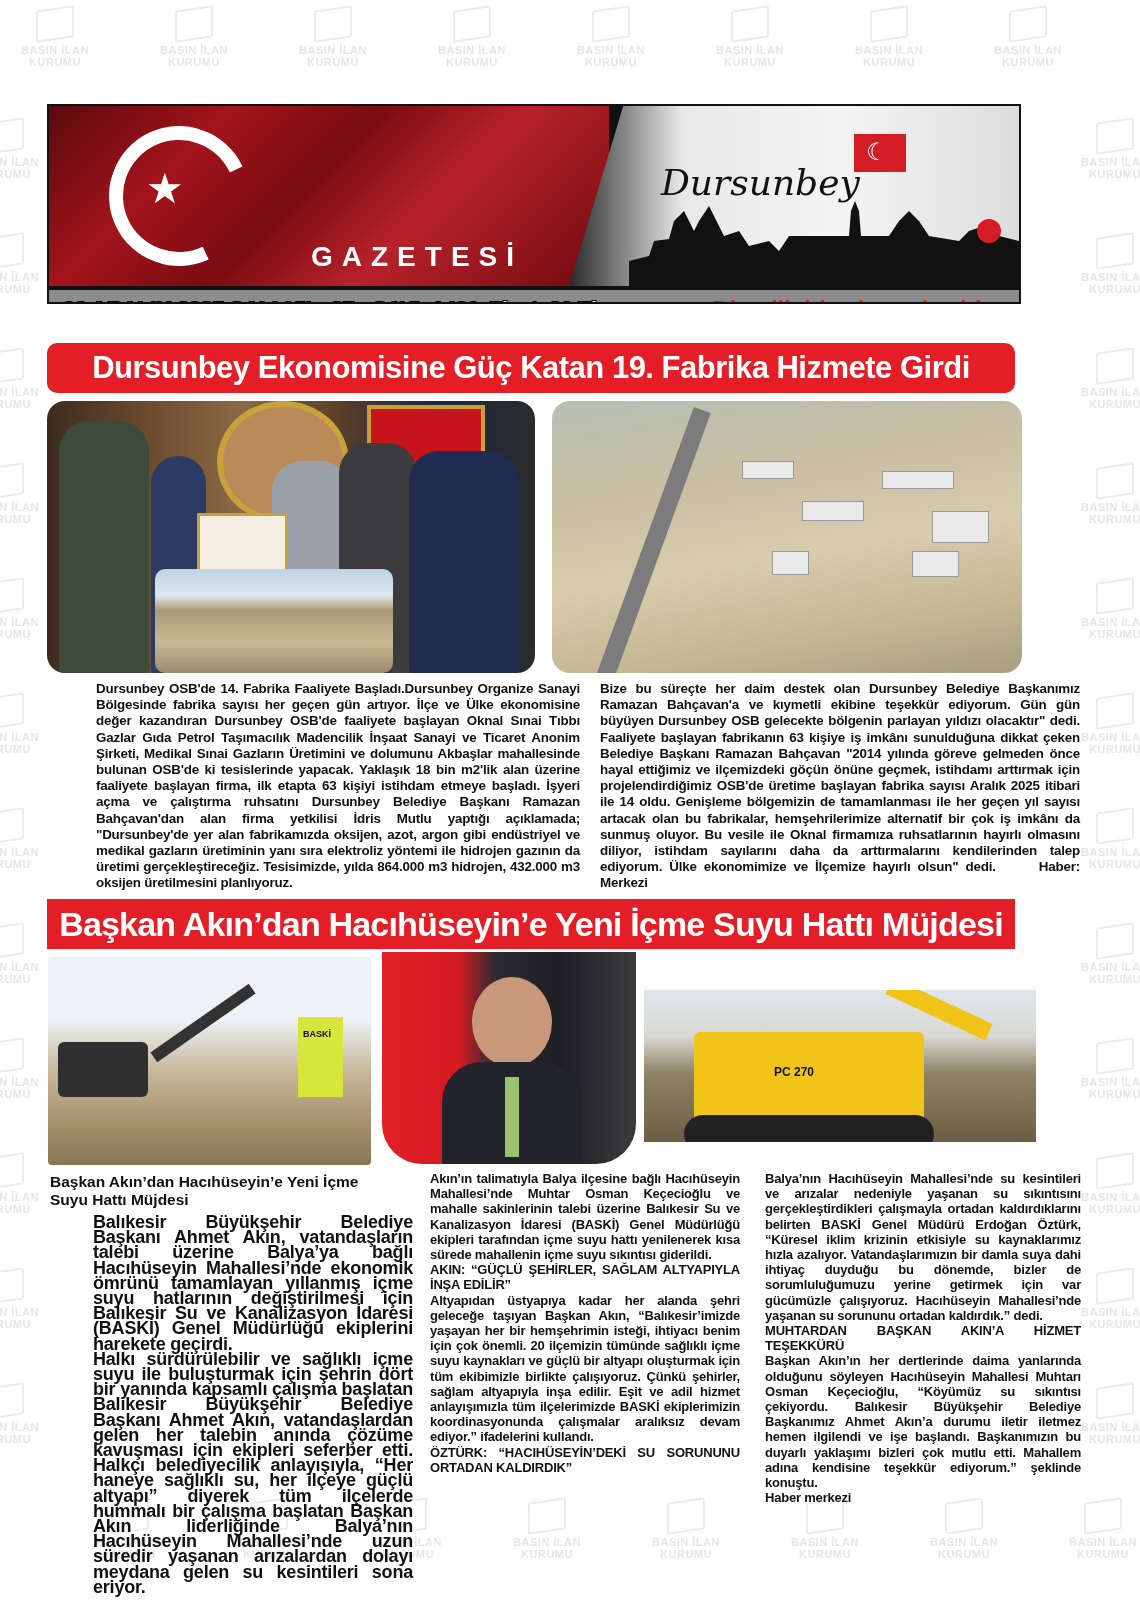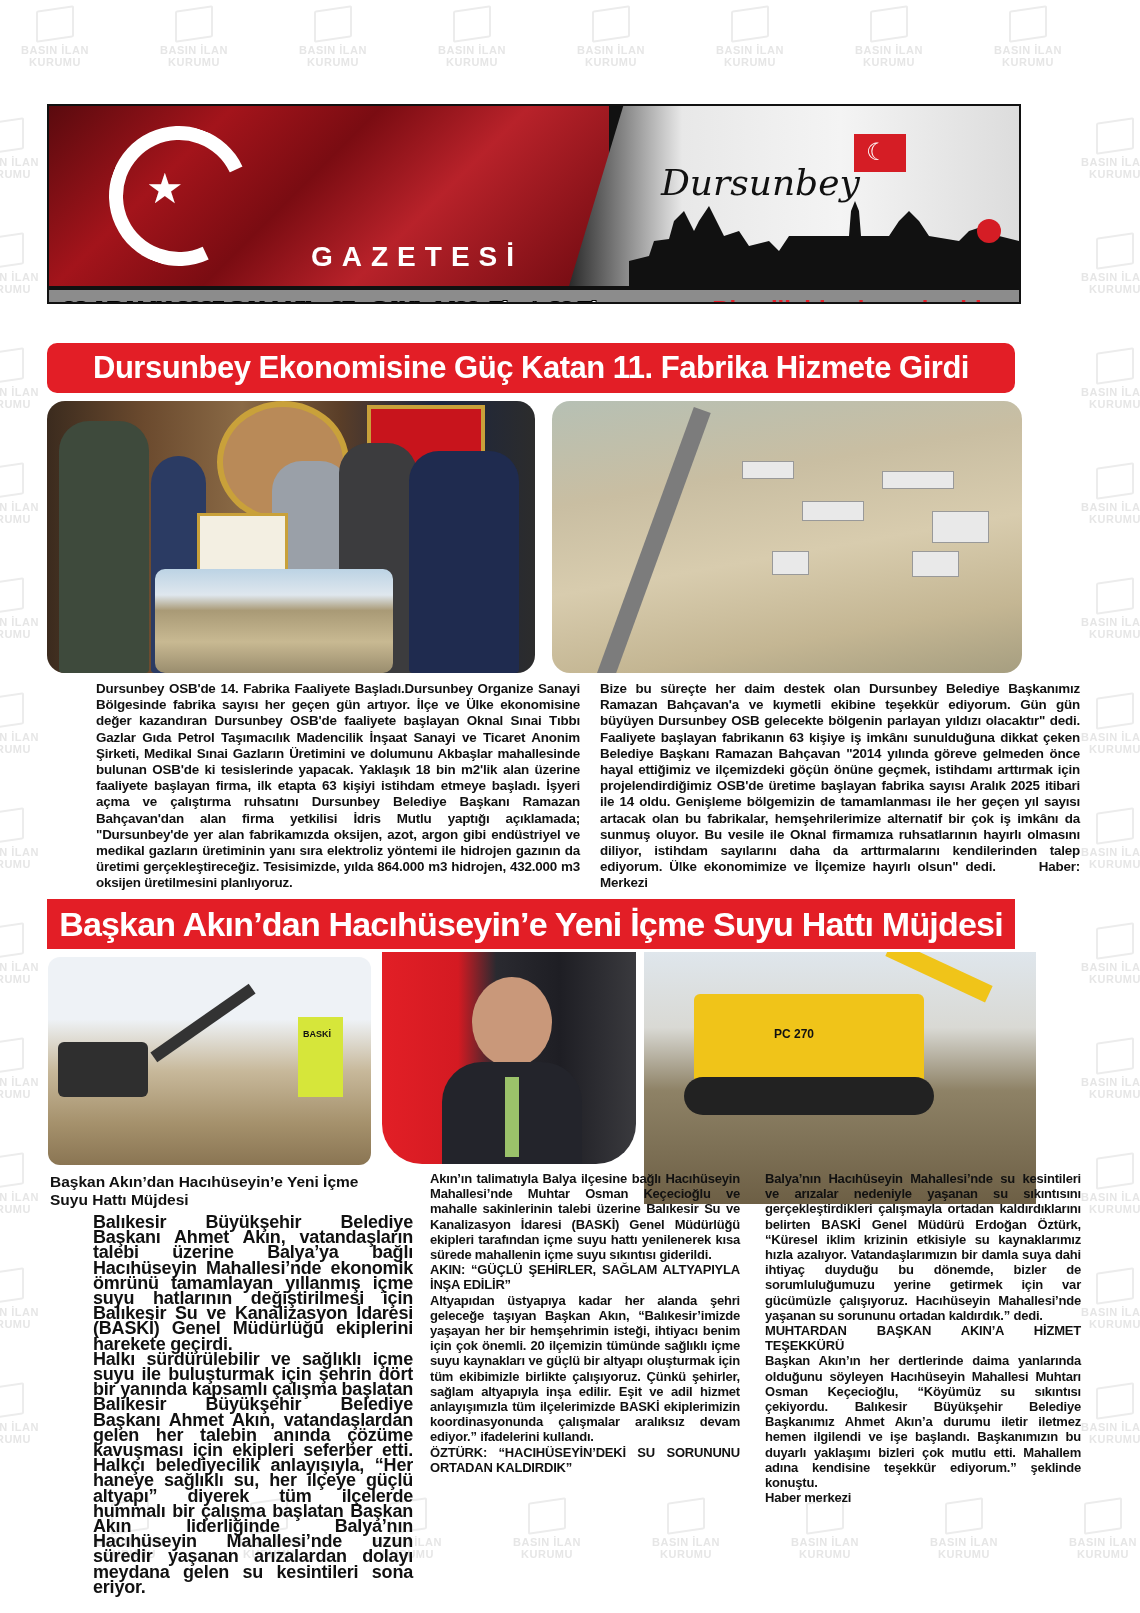--- a/index.html
+++ b/index.html
@@ -28,23 +28,23 @@
   .ph1 .inset { position:absolute; left:108px; top:168px; width:238px; height:104px; border-radius:10px; background:linear-gradient(180deg,#bcd3e4 0%,#dfe7ee 25%,#a99a76 40%,#c8b992 70%,#9a8d6e 100%); }
   .ph1 .frame { position:absolute; left:170px; top:0; width:120px; height:110px; border:6px solid #c9a13a; border-radius:50%; background:#b98a58; }
   .ph1 .tflag { position:absolute; left:320px; top:4px; width:110px; height:74px; background:#c8141c; border:4px solid #c9a13a; }
   .ph1 .p { position:absolute; border-radius:30px 30px 4px 4px; }
   .ph2 { left:552px; top:401px; width:470px; height:272px; background:linear-gradient(170deg,#b6c0b4 0%,#c9bea2 30%,#d8ccae 55%,#c4b693 80%,#a69e80 100%); }
   .ph2 .road { position:absolute; left:90px; top:0; width:18px; height:300px; background:#7c7c7c; transform:rotate(20deg); }
   .ph2 .bld { position:absolute; background:#e9e9e9; border:1px solid #999; }
   .col { position:absolute; font-size:13.4px; line-height:16.2px; font-weight:bold; text-align:justify; letter-spacing:-0.2px;margin-left:48px; }
   .c1a { left:48px; top:681px; width:484px; }
   .c1b { left:552px; top:681px; width:480px; }
-  .ph3 { left:48px; top:957px; width:323px; height:208px; border-radius:12px; background:linear-gradient(180deg,#eef2f6 0%,#eef2f6 30%,#c7b89a 55%,#a5916c 80%,#8a7553 100%); }
+  .ph3 { left:48px; top:957px; width:323px; height:208px; border-radius:4px; background:linear-gradient(180deg,#eef2f6 0%,#eef2f6 30%,#c7b89a 55%,#a5916c 80%,#8a7553 100%); }
   .ph4 { left:382px; top:952px; width:254px; height:212px; border-radius:0 0 40px 40px; background:linear-gradient(90deg,#e21f26 0%,#d41a22 30%,#2a2a30 45%,#1e1e24 70%,#3a3a3e 100%); }
-  .ph5 { left:644px; top:952px; width:392px; height:252px; border-radius:0; background:linear-gradient(180deg,#dfe6ec 0%,#d9d9d4 30%,#8e8266 55%,#6d5f45 100%); }
+  .ph5 { left:644px; top:990px; width:392px; height:152px; border-radius:0; background:linear-gradient(180deg,#dfe6ec 0%,#d9d9d4 30%,#8e8266 55%,#6d5f45 100%); }
   .sub-title { position:absolute; left:50px; top:1173px; width:320px; font-size:15.5px; line-height:18px; font-weight:bold; }
   .c2a { left:45px; top:1215px; width:320px; font-size:18px; line-height:15.2px; }
   .c2b { left:382px; top:1171px; width:310px; font-size:13px; line-height:15.2px; }
   .c2c { left:717px; top:1171px; width:316px; font-size:13px; line-height:15.2px; }
   .excavator { position:absolute; left:50px; top:42px; width:230px; height:90px; background:#f0c419; border-radius:6px; }
   .track { position:absolute; left:40px; top:125px; width:250px; height:38px; background:#222; border-radius:20px; }
   .arm { position:absolute; left:240px; top:10px; width:110px; height:18px; background:#f0c419; transform:rotate(25deg); }
   .pc { position:absolute; left:130px; top:75px; color:#111; font-weight:bold; font-size:12px; }
 </style>
 </head>
@@ -269,21 +269,21 @@
   </svg>
   <div class="datebar">
     <span class="d">02 ARALIK 2025 SALI</span>
     <span class="d" style="margin-left:8px">YIL: 27</span>
     <span class="d" style="margin-left:18px">SAYI: 1490</span>
     <span class="d" style="margin-left:10px">Fiyatı  20 Tl.</span>
     <span class="bism">Bismillahirrahmanirrahim</span>
   </div>
 </div>
 
-<div class="headline h1">Dursunbey Ekonomisine Güç Katan 11. Fabrika Hizmete Girdi</div>
+<div class="headline h1">Dursunbey Ekonomisine Güç Katan 19. Fabrika Hizmete Girdi</div>
 
 <div class="photo ph1">
   <div class="frame"></div>
   <div class="tflag"></div>
   <div class="p" style="left:12px;top:20px;width:90px;height:252px;background:#3e4a3c;"></div>
   <div class="p" style="left:104px;top:55px;width:55px;height:217px;background:#2b3b63;"></div>
   <div class="p" style="left:225px;top:60px;width:78px;height:212px;background:#9aa0a8;"></div>
   <div class="p" style="left:292px;top:42px;width:78px;height:230px;background:#3c3c3e;"></div>
   <div class="p" style="left:362px;top:50px;width:110px;height:222px;background:#1f2b4f;"></div>
   <div style="position:absolute;left:150px;top:112px;width:85px;height:60px;background:#f3efe2;border:3px solid #c9a13a;"></div>

